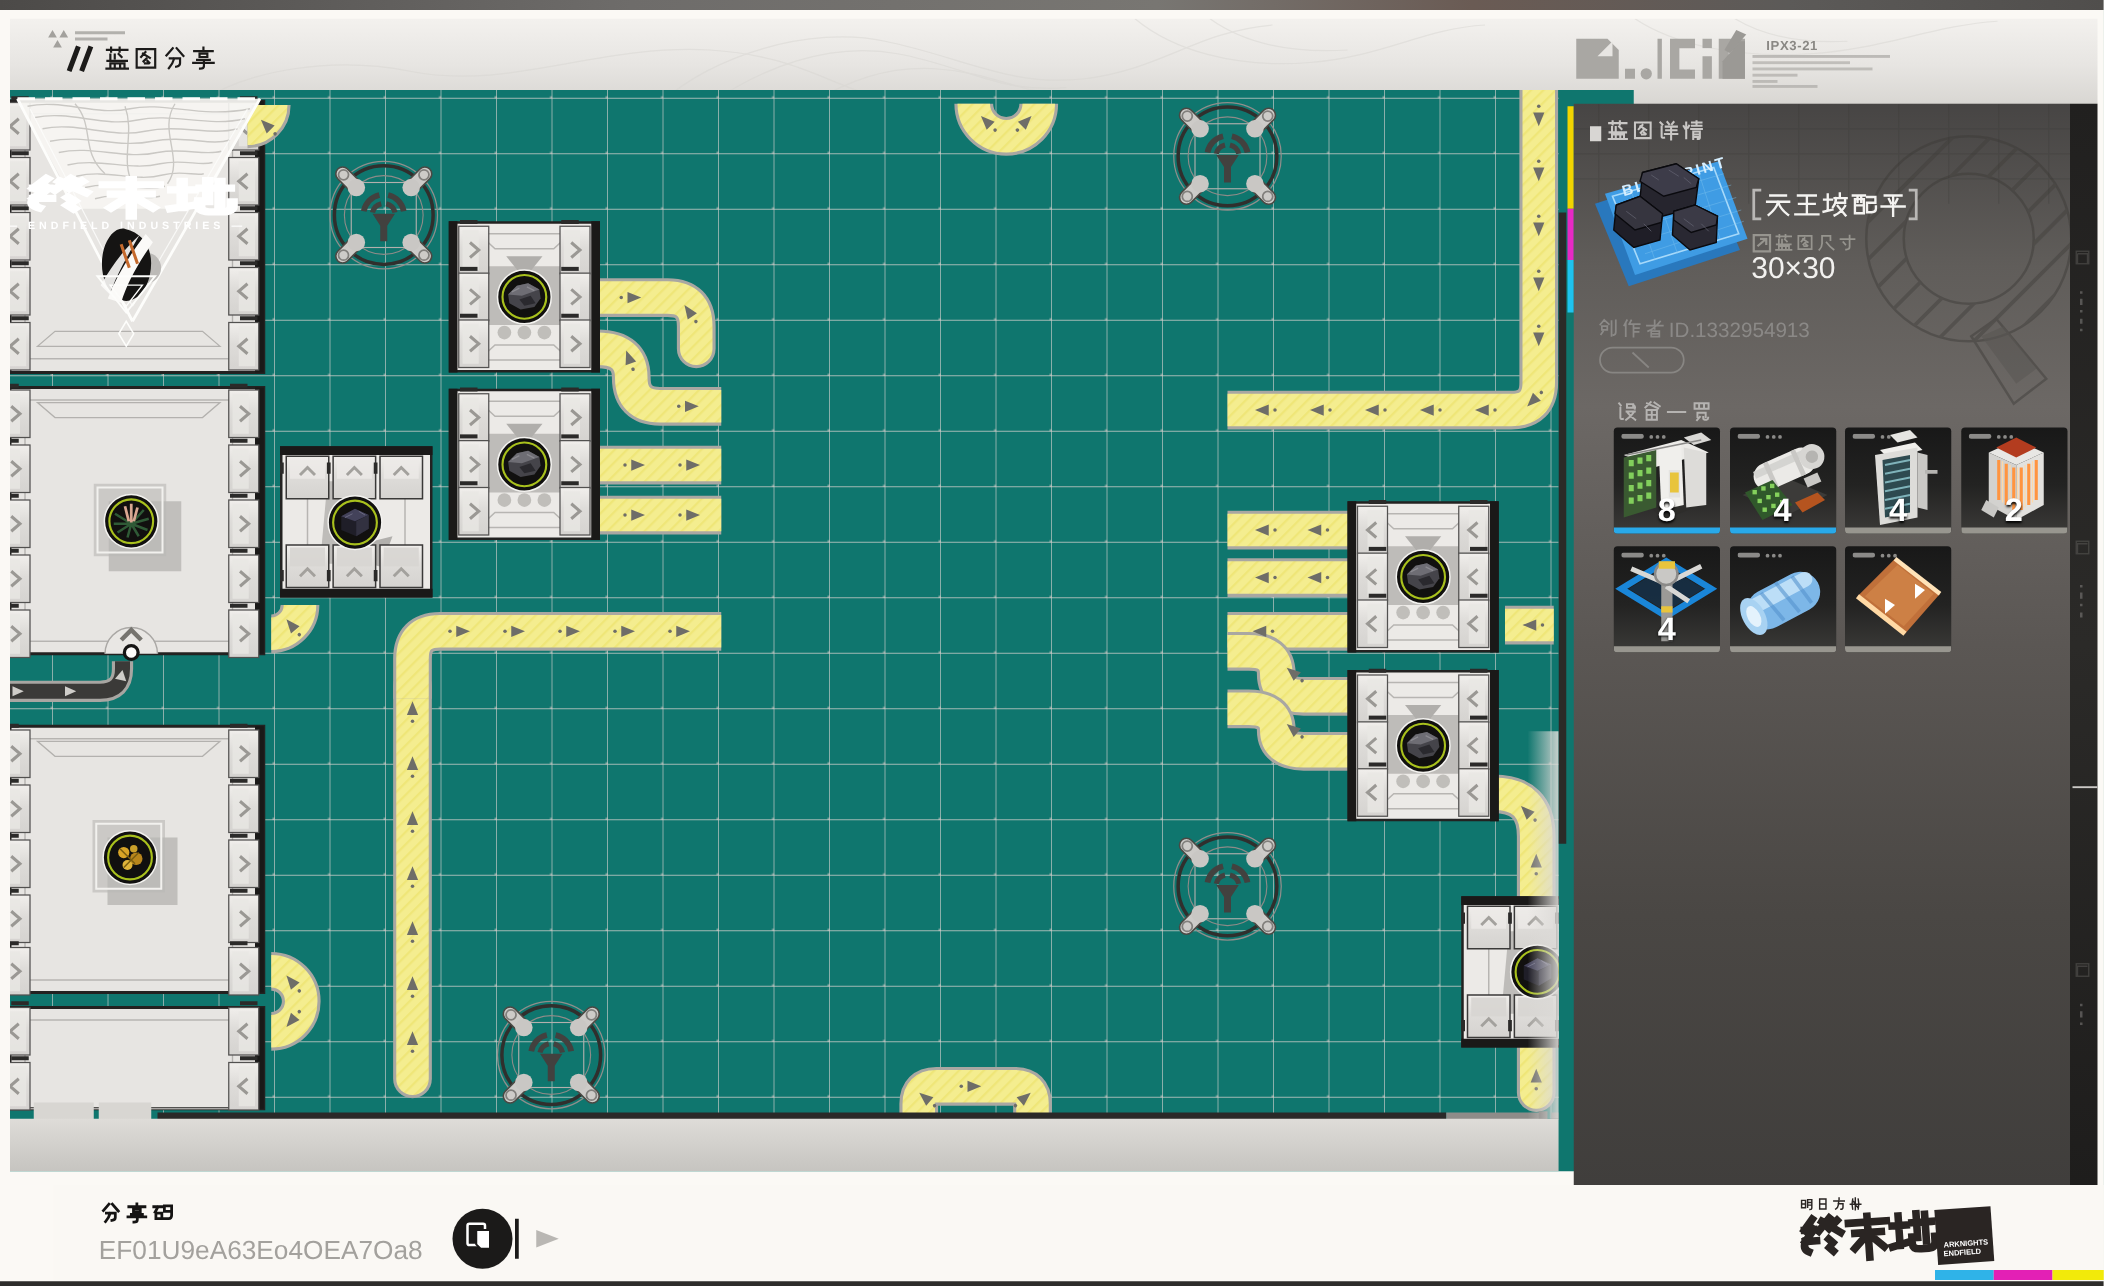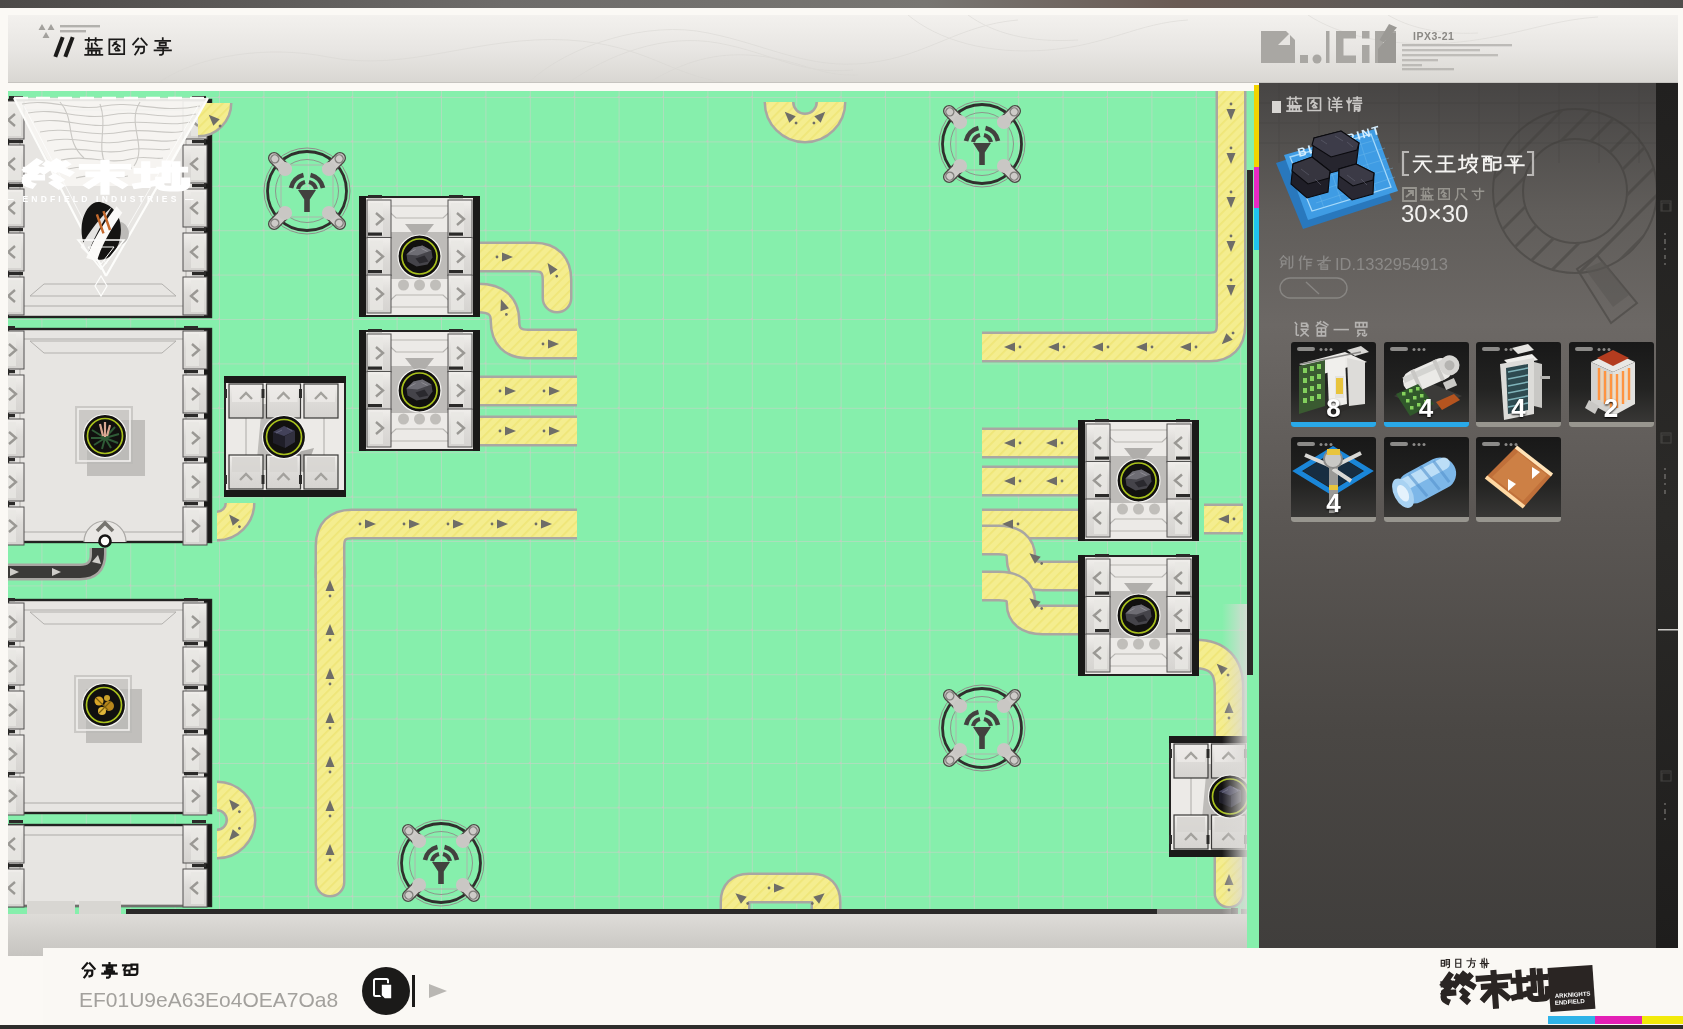--- a/index.html
+++ b/index.html
@@ -155,21 +155,21 @@
   <rect x="1394" y="29" width="110" height="2.3" opacity=".5"></rect>
   <rect x="1394" y="34" width="78" height="2.3" opacity=".45"></rect>
   <rect x="1394" y="39" width="96" height="2.3" opacity=".45"></rect>
   <rect x="1394" y="44" width="36" height="2.3" opacity=".45"></rect>
   <rect x="1394" y="49" width="20" height="2.3" opacity=".45"></rect>
   <rect x="1394" y="53" width="52" height="2.3" opacity=".45"></rect>
  </g>
 </svg>
 </div>
 
-<div class="abs" id="mapwrap" style="left:8px;top:91px;width:1299px;height:865px;background:#86efac;overflow:hidden">
+<div class="abs" id="mapwrap" style="left:8px;top:72px;width:1299px;height:865px;background:#0f766e;overflow:hidden">
 <svg width="1239" height="865" viewBox="8 83 1239 865">
 <defs>
 <pattern id="gr" width="44.4" height="44.4" patternUnits="userSpaceOnUse" x="42.4" y="45.6">
  <path d="M44.4,0 V44.4 M0,44.4 H44.4" stroke="#d2d0cc" stroke-width="1" fill="none"></path>
  <rect x="42.4" y="42.4" width="4" height="4" fill="#c9c7c3" opacity=".6"></rect>
 </pattern>
 <pattern id="hatchY" width="7" height="7" patternUnits="userSpaceOnUse" patternTransform="rotate(45)">
  <rect width="7" height="7" fill="#f4ed8f"></rect>
             <rect width="1.8" height="7" fill="#efe678"></rect>
 </pattern>

